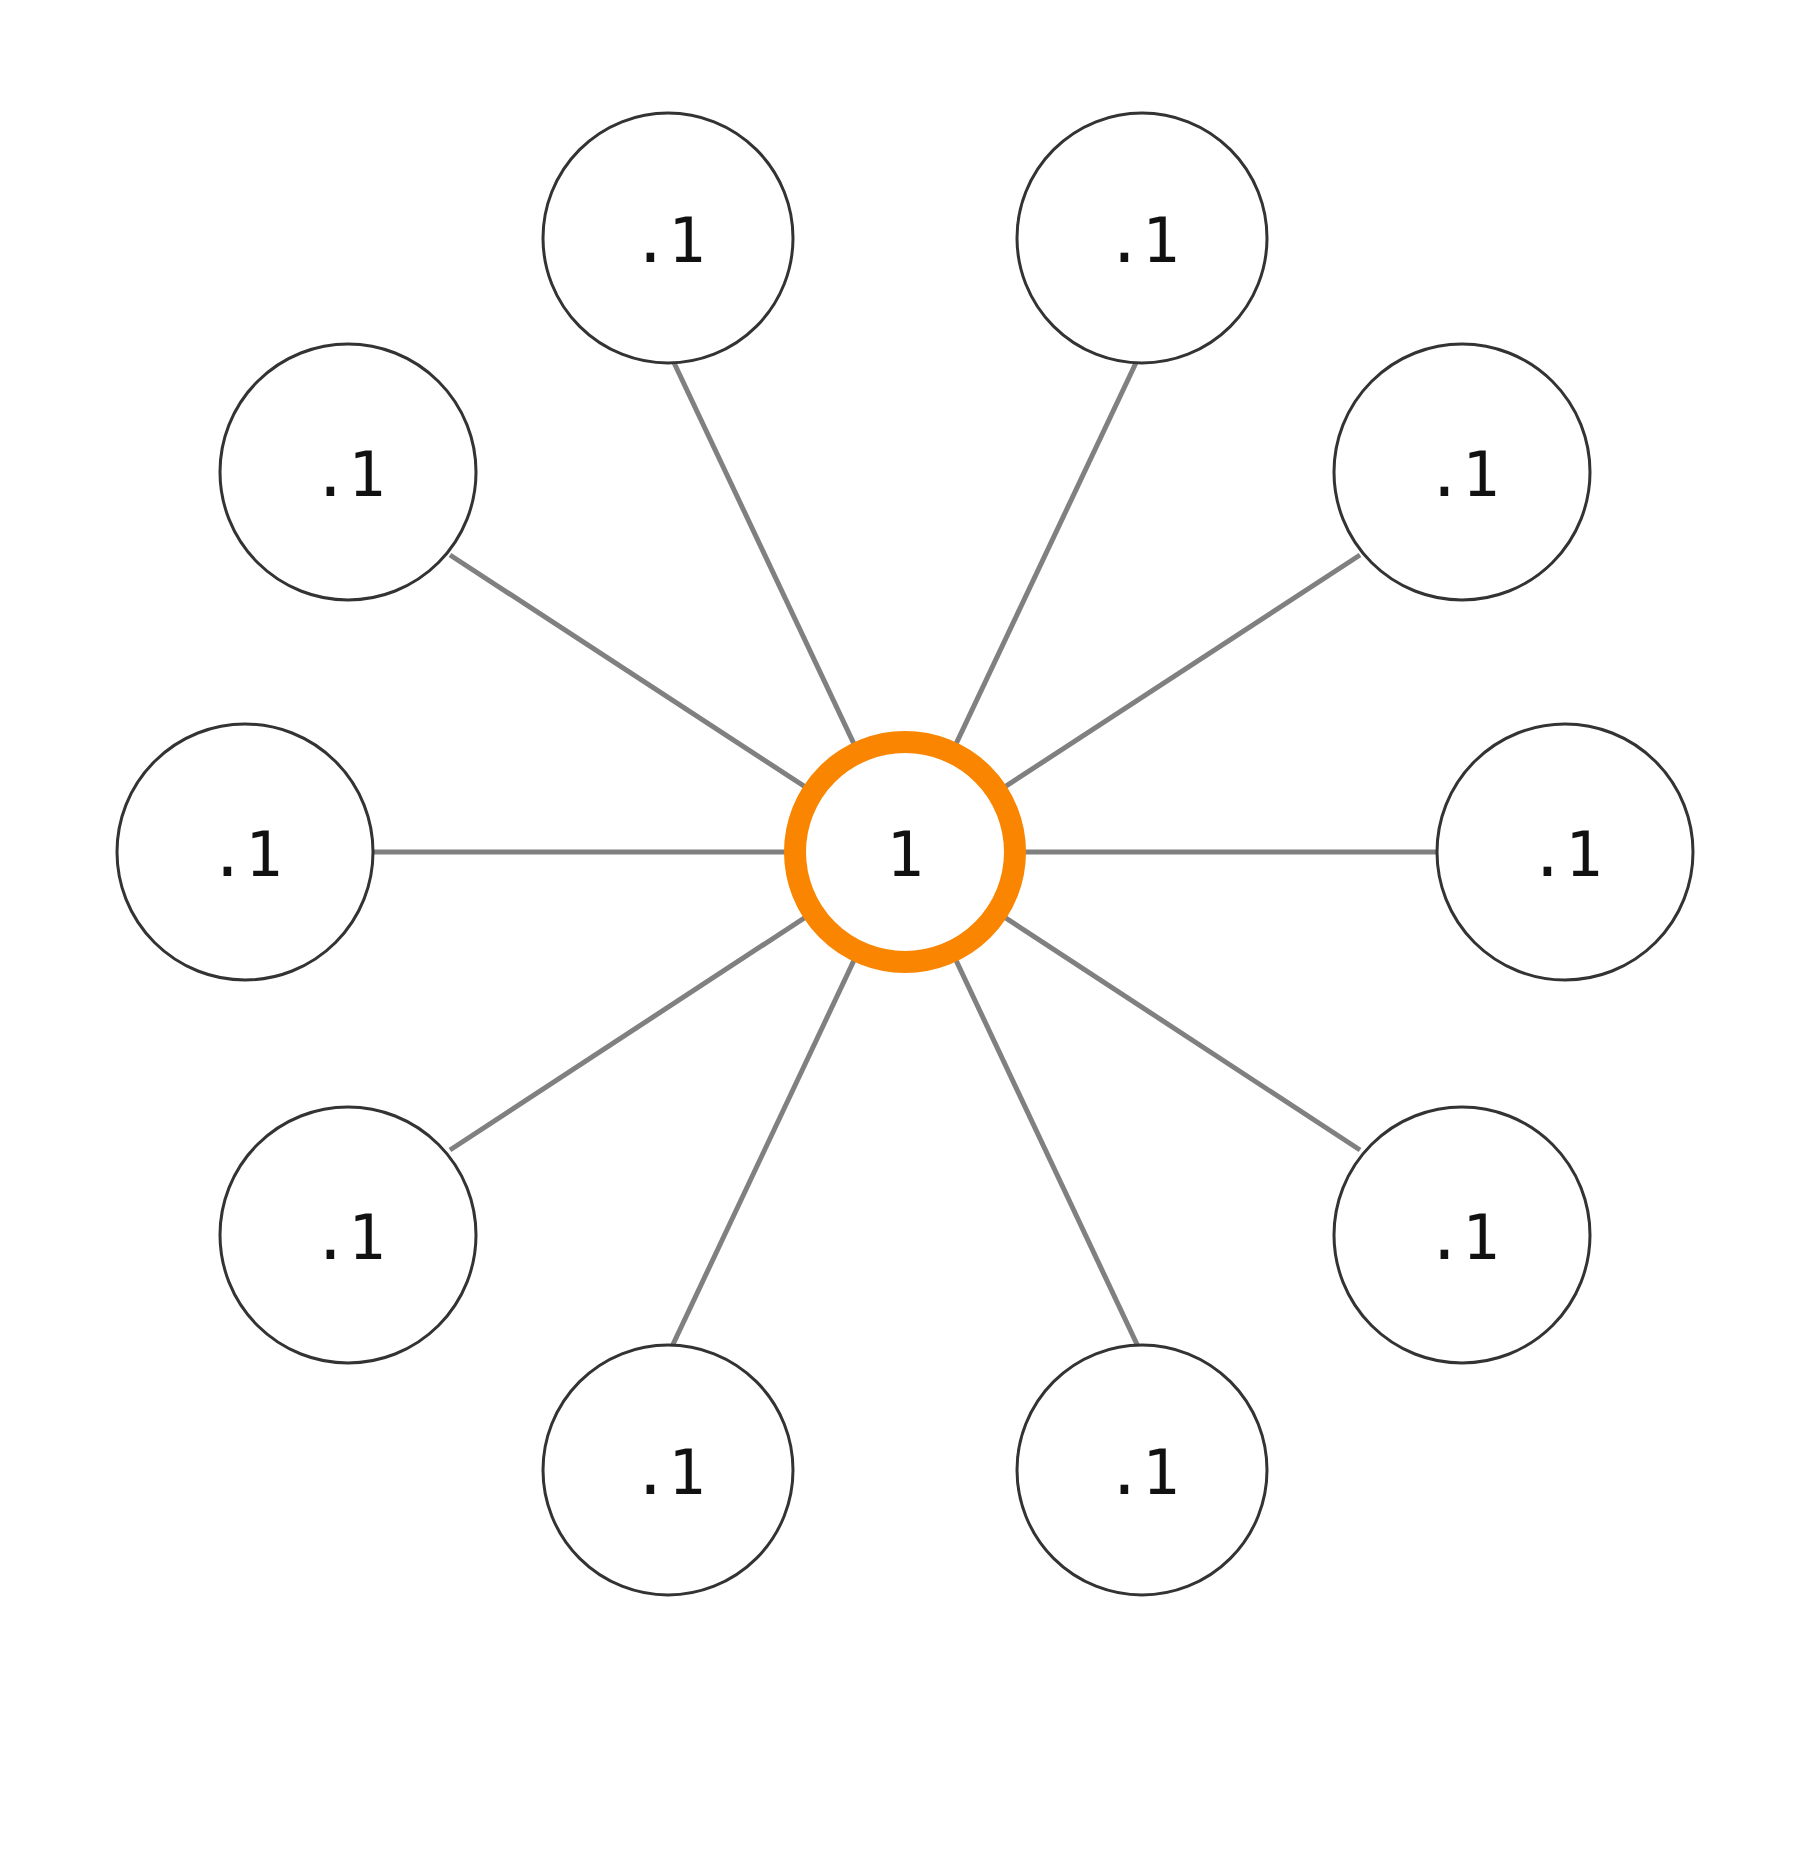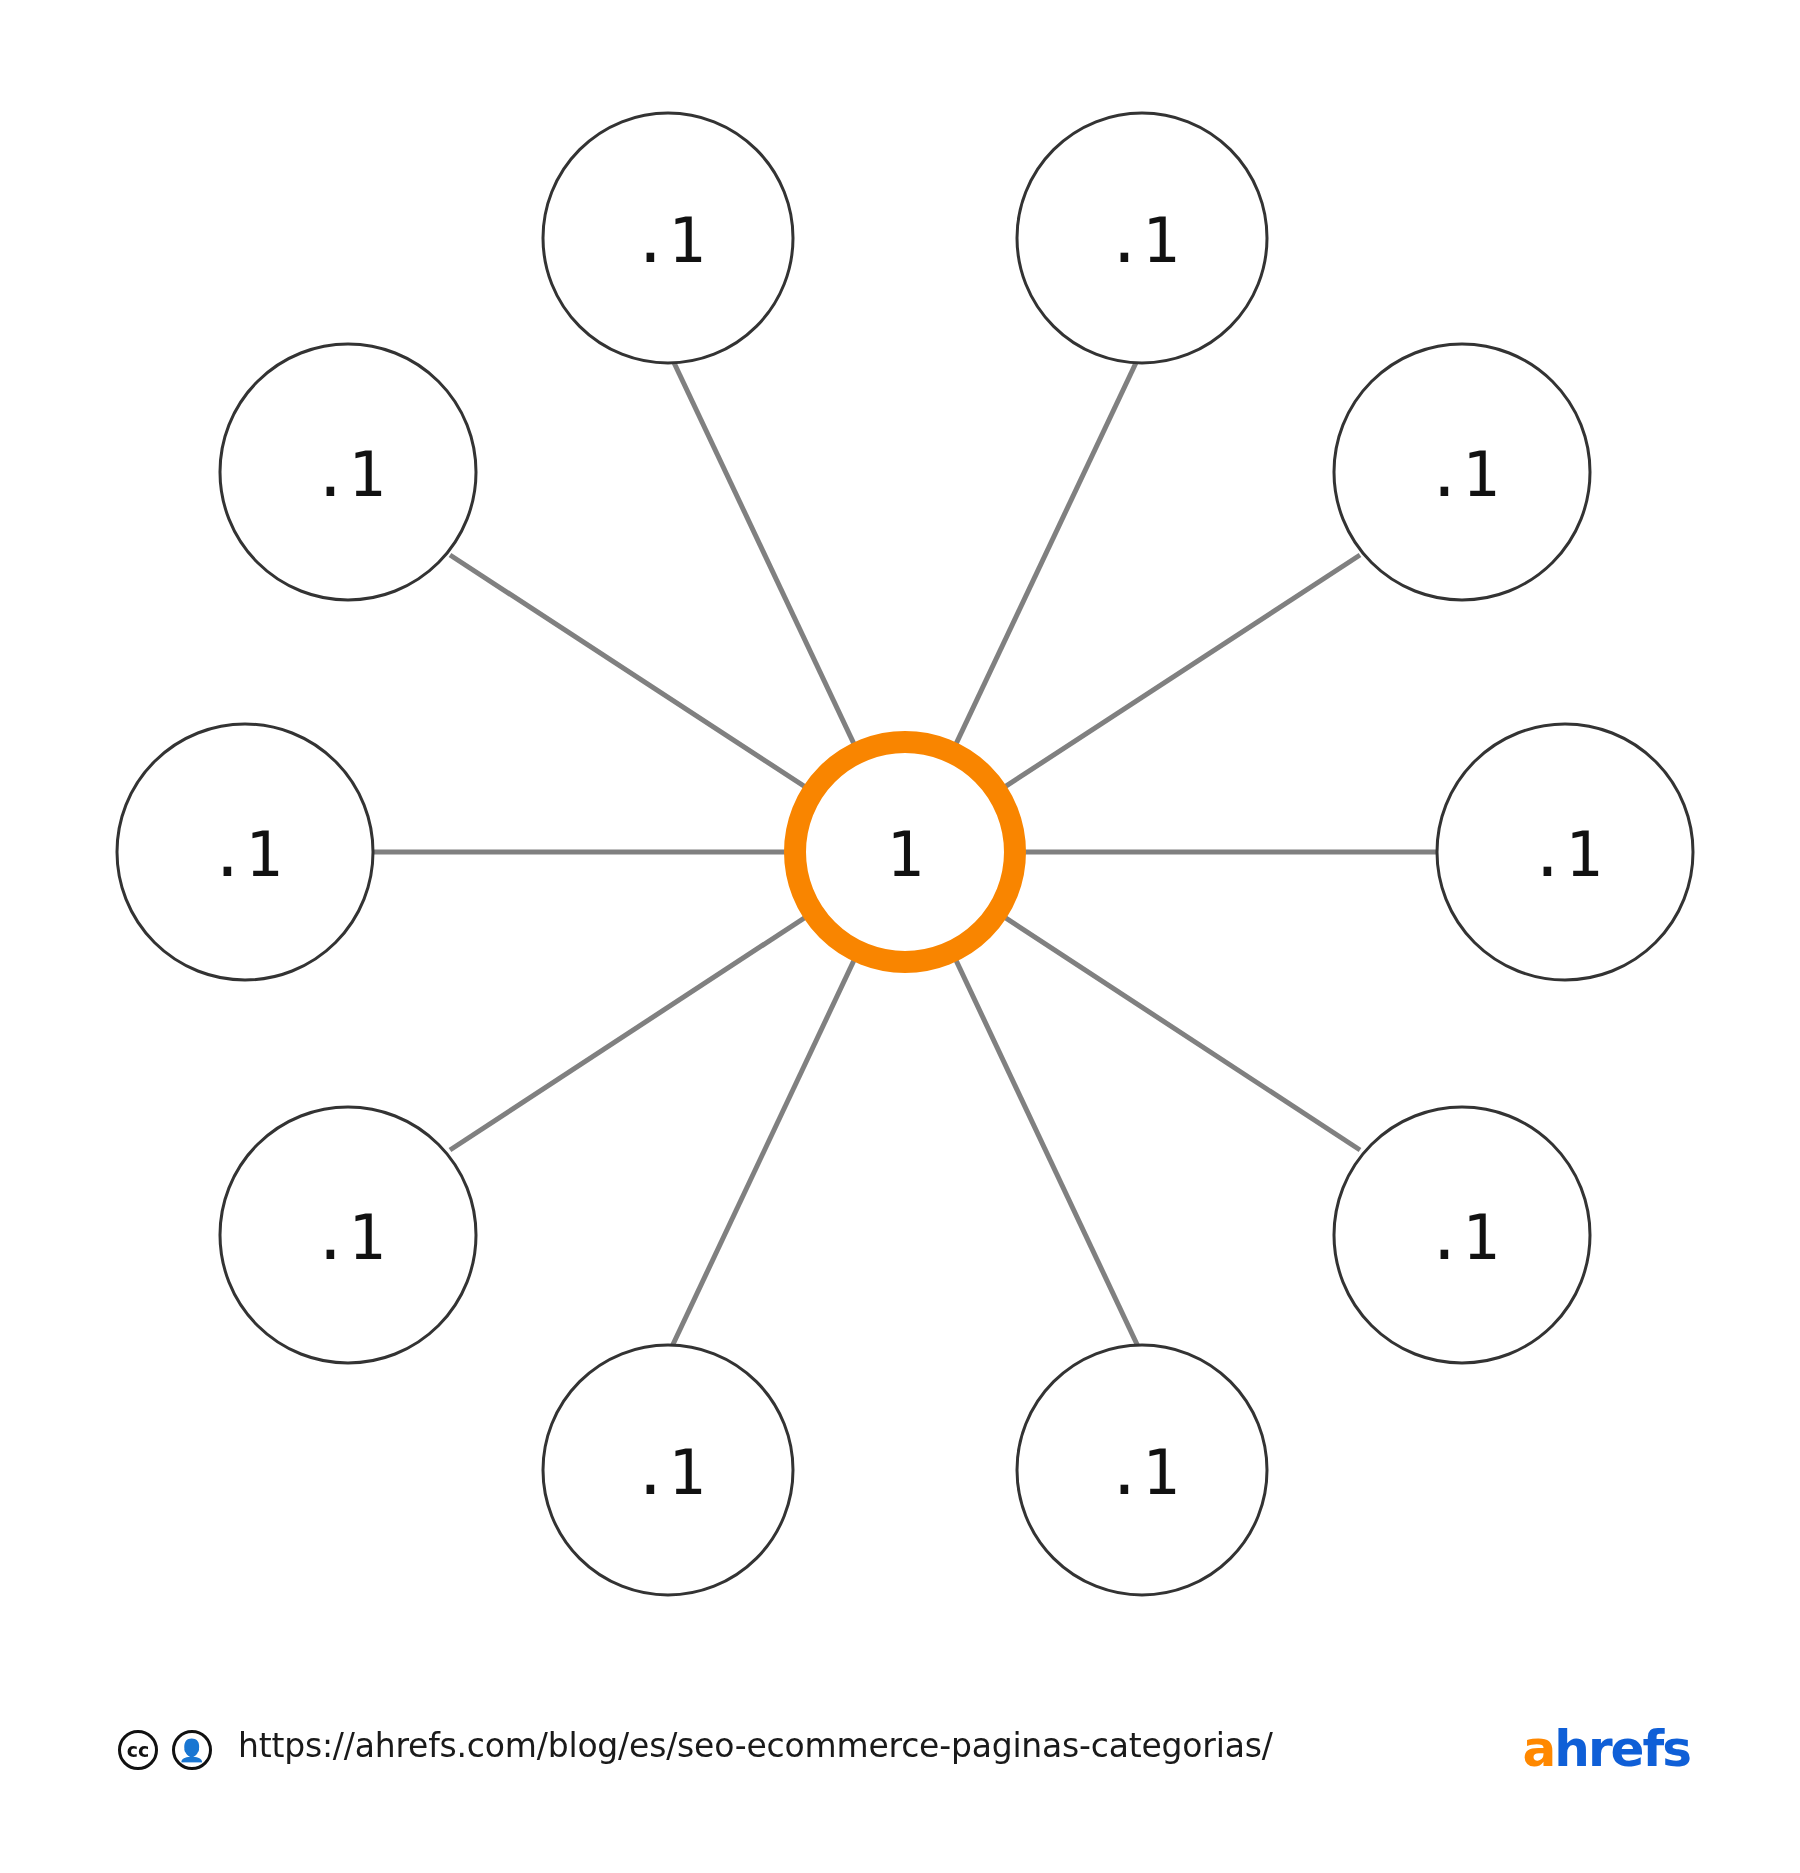--- a/index.html
+++ b/index.html
@@ -176,24 +176,14 @@
       </g>
 
       <g>
         <circle cx="905" cy="852" r="110" fill="#ffffff" stroke="#f98500" stroke-width="22"></circle>
         <text class="center-label" x="905" y="854">1</text>
       </g>
 
     </svg>
   </div>
 
-  <div class="footer">
-    <div class="cc-icons">
-      <span class="cc-badge">cc</span>
-      <span class="cc-badge by">👤</span>
-    </div>
-    <div class="source-url">https://ahrefs.com/blog/es/seo-ecommerce-paginas-categorias/</div>
-    <div class="brand">
-      <span class="a">a</span><span class="hrefs">hrefs</span>
-    </div>
-  </div>
 
 </div>
 
 </body></html>

